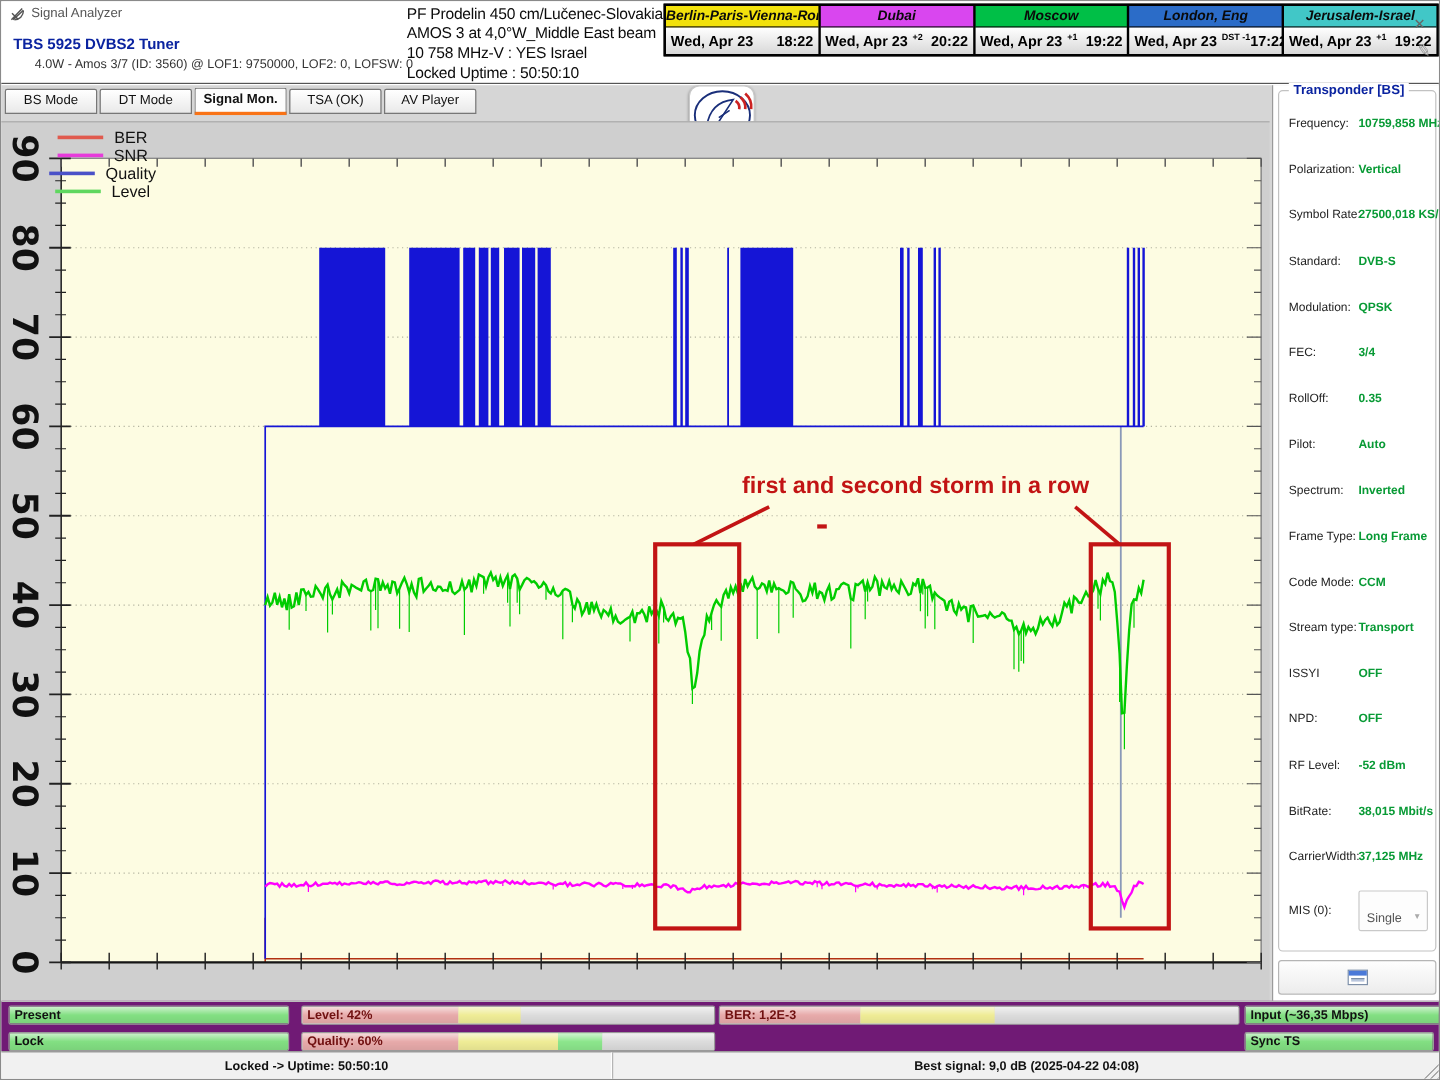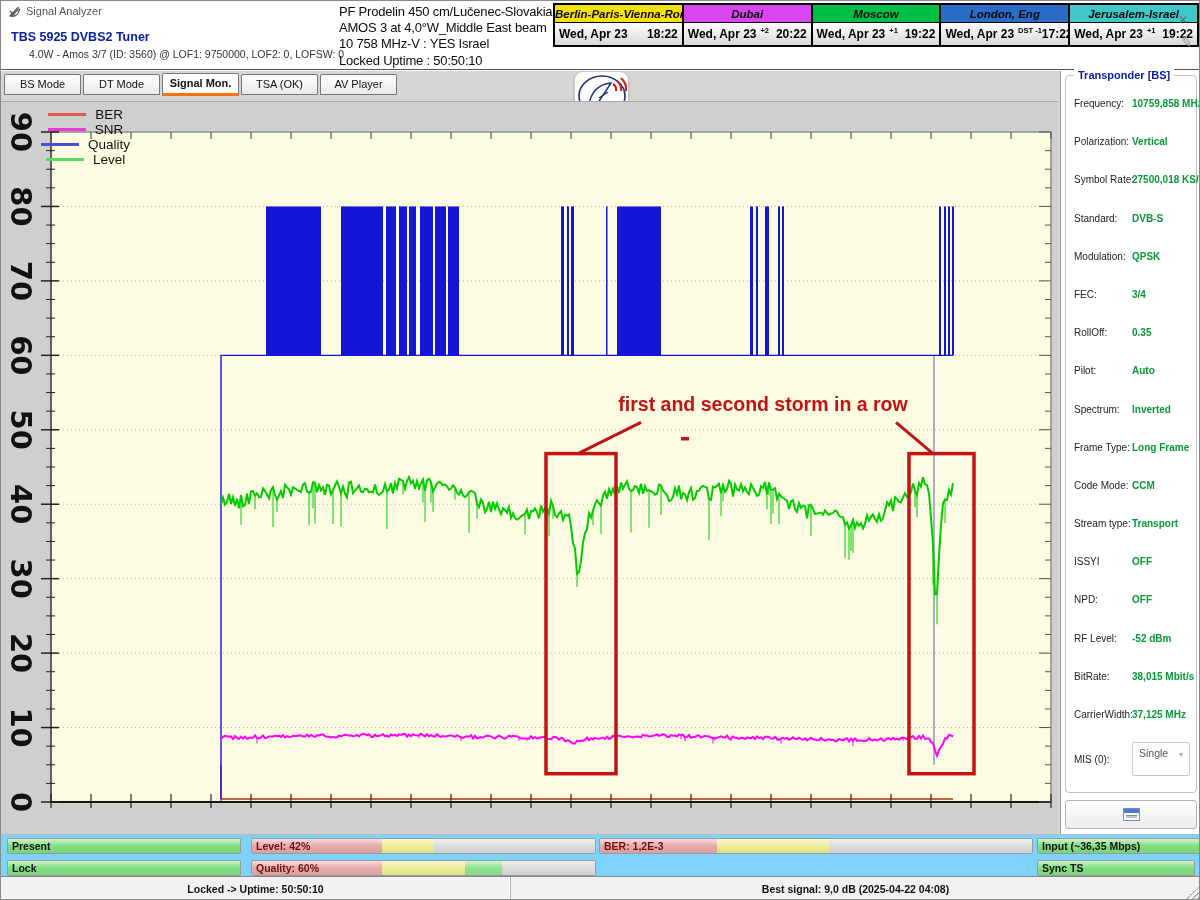--- a/index.html
+++ b/index.html
@@ -45,29 +45,29 @@
   
   .right-panel{position:absolute;left:1059px;top:0;width:141px;height:763px;background:#fff;border-left:1px solid #9a9a9a;}
   .groupbox{position:absolute;left:4px;top:4px;width:132px;height:718px;border:1px solid #c2c2c2;border-radius:4px;}
   .groupbox-title{position:absolute;left:8px;top:-7px;background:#fff;padding:0 4px;font-size:11px;font-weight:bold;color:#0a23a0;white-space:nowrap;}
   .t-rows{position:absolute;left:8px;top:22px;right:2px;height:622px;display:flex;flex-direction:column;justify-content:space-between;}
   .t-row{display:flex;align-items:baseline;}
   .t-label{font-size:10px;color:#222;width:58px;flex:none;white-space:nowrap;}
   .t-value{font-size:10px;font-weight:bold;color:#089a35;white-space:nowrap;}
   .mis-row{position:absolute;left:8px;bottom:16px;right:6px;display:flex;align-items:center;}
   .mis-label{font-size:10px;color:#222;width:58px;flex:none;}
-  .mis-select{flex:1;height:22px;border:1px solid #c9c9c9;border-radius:2px;background:#fdfdfd;display:flex;align-items:flex-end;padding:16px 6px;font-size:10.5px;color:#555;}
+  .mis-select{flex:1;height:22px;border:1px solid #c9c9c9;border-radius:2px;background:#fdfdfd;display:flex;align-items:flex-start;padding:16px 6px;font-size:10.5px;color:#555;}
   .mis-chevron{margin-left:auto;font-size:8px;color:#aaa;}
   .save-button{position:absolute;left:4px;top:729px;width:132px;height:29px;border:1px solid #b5b5b5;border-radius:3px;
      background:linear-gradient(#fefefe,#ececec);display:flex;align-items:center;justify-content:center;cursor:pointer;}
   .save-ico{width:17px;height:13px;border:1px solid #7d8fa8;background:#fff;position:relative;}
   .save-ico::before{content:"";position:absolute;left:0;top:0;right:0;height:4px;background:#4a79d8;}
   .save-ico::after{content:"";position:absolute;left:2px;bottom:2px;right:2px;height:2px;background:#b9c6dd;border-top:1px solid #7d8fa8;}
   
-  .bars-region{position:absolute;left:0;top:833px;width:1200px;height:42px;background:#7dd3fc;border-top:1px solid #bbb;}
+  .bars-region{position:absolute;left:0;top:833px;width:1200px;height:42px;background:#701a75;border-top:1px solid #bbb;}
   .sbar{position:absolute;height:16px;border:1px solid #9a9a9a;border-radius:2px;background:#dcdcdc;display:flex;overflow:hidden;}
   .sbar .seg{height:100%;flex:none;}
   .sbar .bar-label{position:absolute;left:4px;top:1px;font-size:10.5px;font-weight:bold;line-height:13px;white-space:nowrap;z-index:2;}
   .lbl-dark{color:#111;}
   .lbl-maroon{color:#701010;}
   .b-present{left:6px;top:3px;width:234px;}
   .b-level{left:250px;top:3px;width:345px;}
   .b-ber{left:598px;top:3px;width:434px;}
   .b-input{left:1036px;top:3px;width:179px;}
   .b-lock{left:6px;top:25px;width:234px;}

